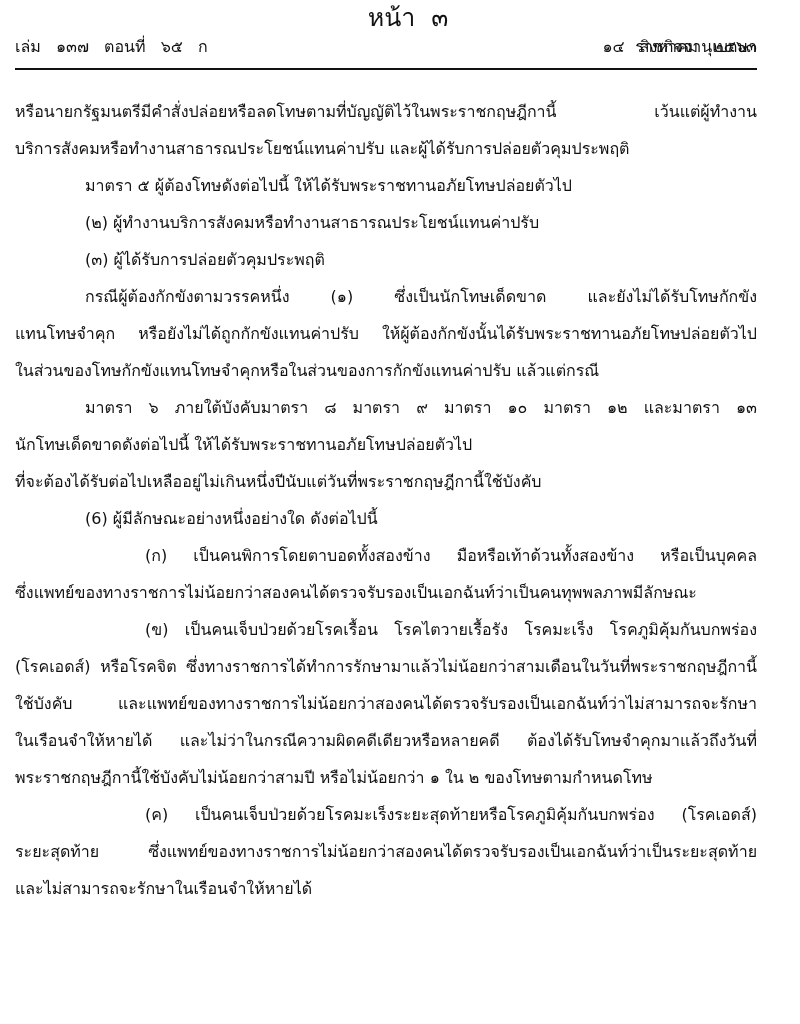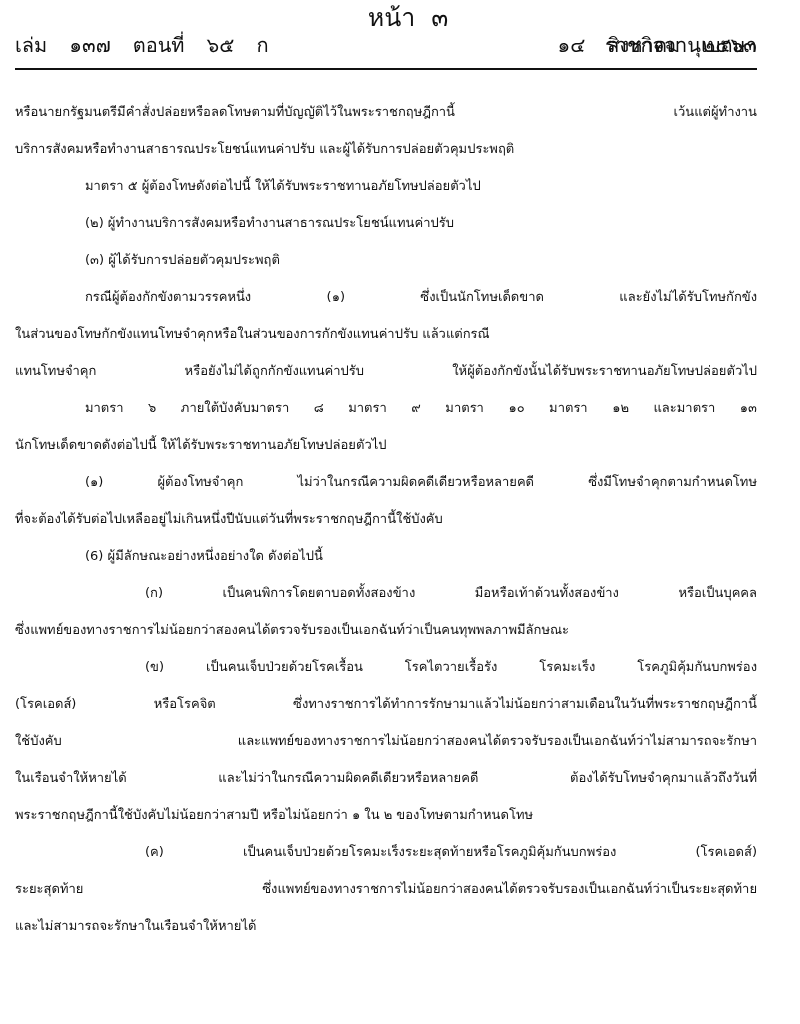--- a/index.html
+++ b/index.html
@@ -8,31 +8,31 @@
       font-family: "DejaVu Sans", "Liberation Sans", sans-serif;
       color: #111111;
     }
     .page-no {
       position: absolute; top: 4px; left: 8px; width: 800px;
       text-align: center; font-size: 25px; line-height: 28px;
       word-spacing: 8px;
     }
     .header {
       position: absolute; top: 32px; left: 15px; width: 742px; height: 30px;
-      font-size: 20px; line-height: 30px; font-family: Liberation Mono, monospace;
+      font-size: 16px; line-height: 30px;
     }
     .header .left { position: absolute; left: 0; top: 0; word-spacing: 10px; }
     .header .center { position: absolute; left: 0; width: 742px; text-align: right; top: 0; }
     .header .right { position: absolute; right: 0; top: 0; word-spacing: 10px; }
     .rule {
       position: absolute; top: 68px; left: 15px; width: 742px; height: 2px; background: #111;
     }
     .body-text {
       position: absolute; top: 93px; left: 15px; width: 742px;
-      font-size: 13px; line-height: 37px;
+      font-size: 16px; line-height: 37px;
     }
     .ln { white-space: nowrap; height: 37px; overflow: visible; }
     .i1 { padding-left: 70px; }
     .i2 { padding-left: 130px; }
     .j { text-align: justify; text-align-last: justify; }
   </style>
 </head>
 <body>
 
 <div class="page-no">หน้า   ๓</div>
@@ -45,25 +45,24 @@
 
 <div class="rule"></div>
 
 <div class="body-text">
   <div class="ln j">หรือนายกรัฐมนตรีมีคำสั่งปล่อยหรือลดโทษตามที่บัญญัติไว้ในพระราชกฤษฎีกานี้  เว้นแต่ผู้ทำงาน</div>
   <div class="ln">บริการสังคมหรือทำงานสาธารณประโยชน์แทนค่าปรับ  และผู้ได้รับการปล่อยตัวคุมประพฤติ</div>
   <div class="ln i1">มาตรา   ๕   ผู้ต้องโทษดังต่อไปนี้  ให้ได้รับพระราชทานอภัยโทษปล่อยตัวไป</div>
   <div class="ln i1">(๒)  ผู้ทำงานบริการสังคมหรือทำงานสาธารณประโยชน์แทนค่าปรับ</div>
   <div class="ln i1">(๓)  ผู้ได้รับการปล่อยตัวคุมประพฤติ</div>
   <div class="ln i1 j">กรณีผู้ต้องกักขังตามวรรคหนึ่ง  (๑)  ซึ่งเป็นนักโทษเด็ดขาด  และยังไม่ได้รับโทษกักขัง</div>
+  <div class="ln j">แทนโทษจำคุก  หรือยังไม่ได้ถูกกักขังแทนค่าปรับ  ให้ผู้ต้องกักขังนั้นได้รับพระราชทานอภัยโทษปล่อยตัวไป</div>
   <div class="ln">ในส่วนของโทษกักขังแทนโทษจำคุกหรือในส่วนของการกักขังแทนค่าปรับ  แล้วแต่กรณี</div>
-  <div class="ln j">แทนโทษจำคุก  หรือยังไม่ได้ถูกกักขังแทนค่าปรับ  ให้ผู้ต้องกักขังนั้นได้รับพระราชทานอภัยโทษปล่อยตัวไป</div>
   <div class="ln i1 j">มาตรา   ๖   ภายใต้บังคับมาตรา  ๘  มาตรา  ๙  มาตรา  ๑๐  มาตรา  ๑๒  และมาตรา  ๑๓</div>
   <div class="ln">นักโทษเด็ดขาดดังต่อไปนี้  ให้ได้รับพระราชทานอภัยโทษปล่อยตัวไป</div>
-  <div class="ln i1 j">(๑)  ผู้ต้องโทษจำคุก  ไม่ว่าในกรณีความผิดคดีเดียวหรือหลายคดี  ซึ่งมีโทษจำคุกตามกำหนดโทษ</div>
   <div class="ln">ที่จะต้องได้รับต่อไปเหลืออยู่ไม่เกินหนึ่งปีนับแต่วันที่พระราชกฤษฎีกานี้ใช้บังคับ</div>
   <div class="ln i1">(6)  ผู้มีลักษณะอย่างหนึ่งอย่างใด  ดังต่อไปนี้</div>
   <div class="ln i2 j">(ก) เป็นคนพิการโดยตาบอดทั้งสองข้าง  มือหรือเท้าด้วนทั้งสองข้าง  หรือเป็นบุคคล</div>
   <div class="ln j">ซึ่งแพทย์ของทางราชการไม่น้อยกว่าสองคนได้ตรวจรับรองเป็นเอกฉันท์ว่าเป็นคนทุพพลภาพมีลักษณะ</div>
   <div class="ln i2 j">(ข) เป็นคนเจ็บป่วยด้วยโรคเรื้อน  โรคไตวายเรื้อรัง  โรคมะเร็ง  โรคภูมิคุ้มกันบกพร่อง</div>
   <div class="ln j">(โรคเอดส์)  หรือโรคจิต  ซึ่งทางราชการได้ทำการรักษามาแล้วไม่น้อยกว่าสามเดือนในวันที่พระราชกฤษฎีกานี้</div>
   <div class="ln j">ใช้บังคับ  และแพทย์ของทางราชการไม่น้อยกว่าสองคนได้ตรวจรับรองเป็นเอกฉันท์ว่าไม่สามารถจะรักษา</div>
   <div class="ln j">ในเรือนจำให้หายได้  และไม่ว่าในกรณีความผิดคดีเดียวหรือหลายคดี  ต้องได้รับโทษจำคุกมาแล้วถึงวันที่</div>
   <div class="ln">พระราชกฤษฎีกานี้ใช้บังคับไม่น้อยกว่าสามปี  หรือไม่น้อยกว่า  ๑  ใน  ๒  ของโทษตามกำหนดโทษ</div>
   <div class="ln i2 j">(ค) เป็นคนเจ็บป่วยด้วยโรคมะเร็งระยะสุดท้ายหรือโรคภูมิคุ้มกันบกพร่อง  (โรคเอดส์)</div>

